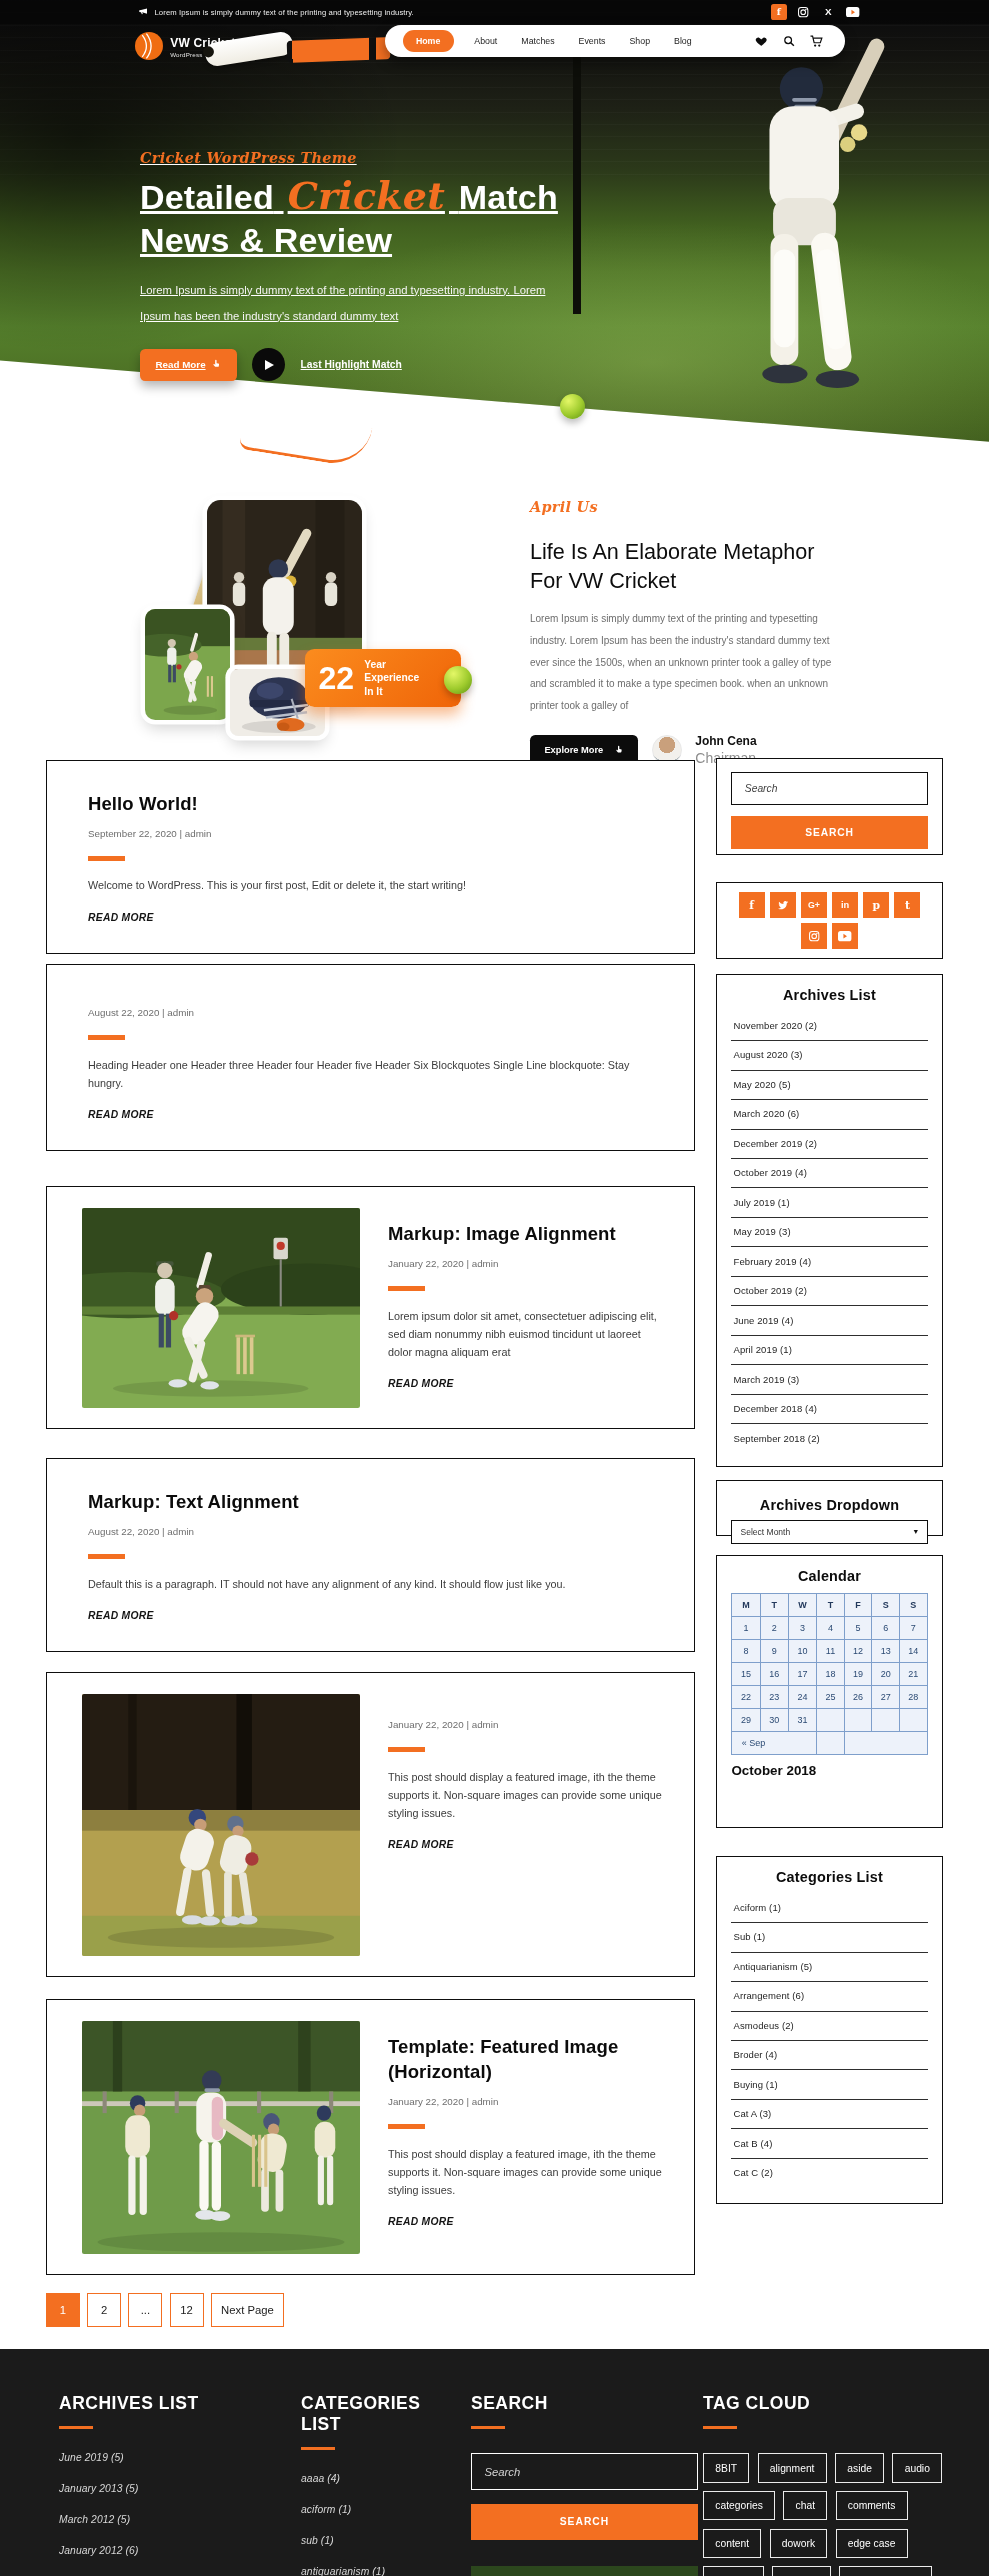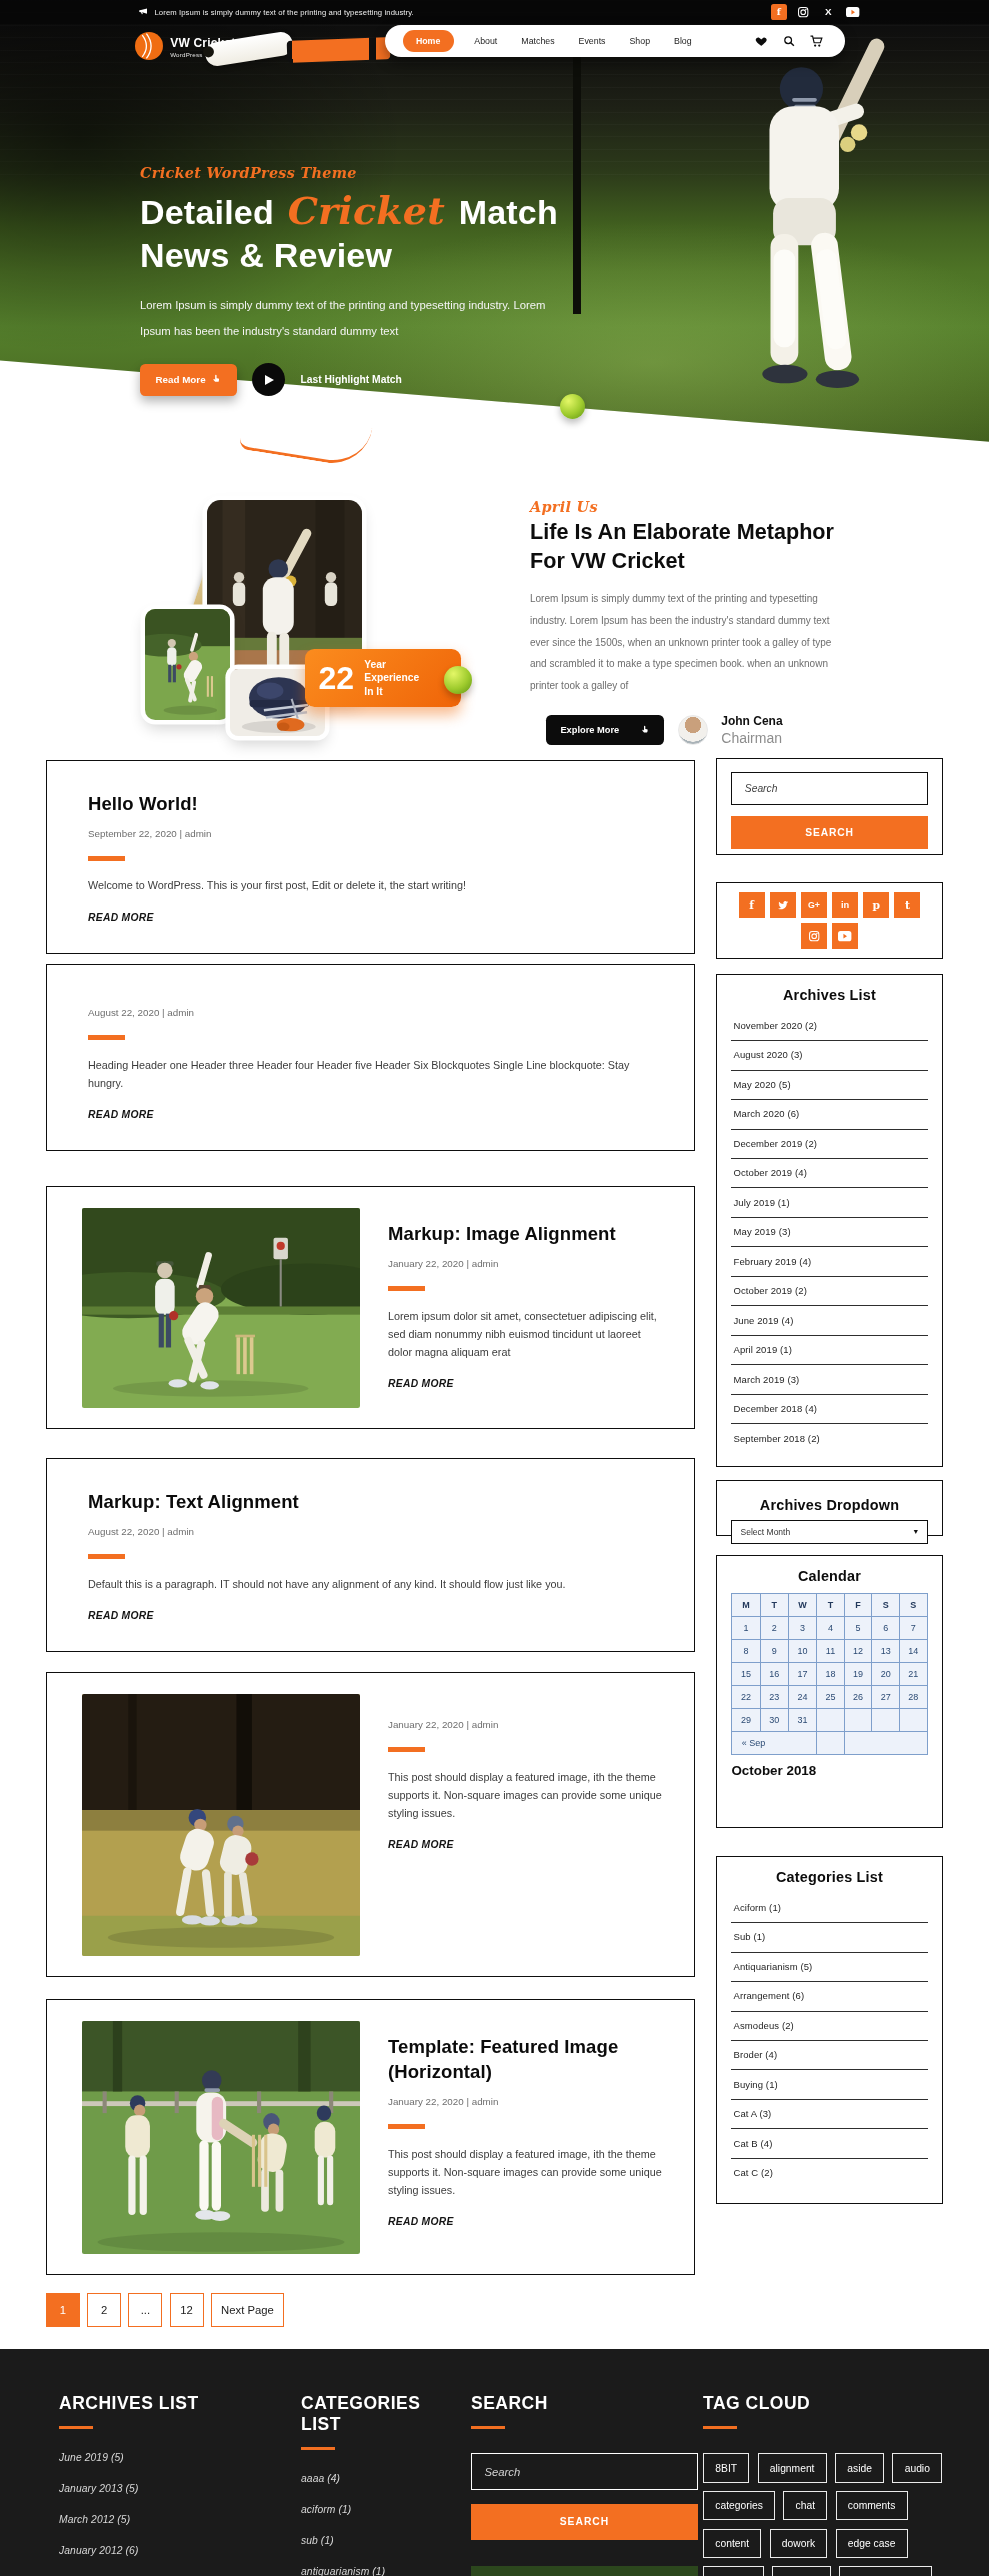--- a/index.html
+++ b/index.html
@@ -49,21 +49,21 @@
     background:linear-gradient(90deg,#0f0f0f 0 5.2px,#F36F21 5.2px 82px,#0f0f0f 82px 89px,#F36F21 89px 100%); }
   .nav-pill { position:absolute; left:385px; top:1px; width:460px; height:32px; background:#fff; border-radius:19.6px;
     display:flex; align-items:center; padding:0 21.6px 0 17.5px; box-shadow:0 5.2px 12.4px rgba(0,0,0,.4); }
   .nav-menu { display:flex; align-items:center; }
   .nav-item { color:#1d1d1d; font-size:8.8px; font-weight:500; margin-right:24px; cursor:pointer; white-space:nowrap; }
   .nav-item.active { background:#F36F21; color:#fff; padding:6.2px 13.4px; border-radius:12.4px; font-weight:bold; margin-right:20.6px; }
   .nav-icons { margin-left:auto; display:flex; align-items:center; gap:14.4px; color:#101010; }
   .nav-ic { width:13.4px; height:13.4px; cursor:pointer; display:flex; align-items:center; justify-content:center; }
 
   
-  .hero-content { position:absolute; left:140px; top:164px; width:464px; z-index:5; color:#fff; }
+  .hero-content { position:absolute; left:140px; top:149px; width:464px; z-index:5; color:#fff;text-decoration:underline; }
   .eyebrow { font-family:"DejaVu Serif", serif; font-style:italic; color:#F36F21; font-size:14.4px; font-weight:bold; letter-spacing:0.3px; }
   .hero-h1 { margin-top:8.2px; font-size:34px; line-height:43px; font-weight:800; letter-spacing:0.2px; }
   .hero-h1 .script { font-family:"DejaVu Serif", serif; font-style:italic; color:#F36F21; font-size:38px; font-weight:bold; padding:0 4.1px; }
   .hero-p { margin-top:14.4px; font-size:11.3px; line-height:26px; color:#f4f4f4; max-width:417px; }
   .hero-actions { margin-top:19.6px; display:flex; align-items:center; gap:15.5px; }
   .btn-readmore { display:inline-flex; align-items:center; gap:6.2px; background:#F36F21; color:#fff; border:none;
     font-size:9.8px; font-weight:bold; padding:10.3px 15.5px; border-radius:5.2px; cursor:pointer; box-shadow:0 5.2px 10.3px rgba(0,0,0,.3); }
   .play-btn { width:33px; height:33px; border-radius:50%; background:#0a0a0a; display:flex; align-items:center; justify-content:center; cursor:pointer; }
   .play-tri { width:0; height:0; border-left:9.3px solid #fff; border-top:5.7px solid transparent; border-bottom:5.7px solid transparent; margin-left:2.6px; }
   .highlight-label { font-size:10.3px; font-weight:600; color:#fff; }
@@ -78,25 +78,25 @@
   .ph-bowler { left:145px; top:145px; width:85px; height:111px; border-radius:10.3px; }
   .ph-helmet { left:230px; top:205px; width:95px; height:67px; border-radius:8.2px; }
   .exp-badge { position:absolute; left:305px; top:185px; width:156px; height:58px; border-radius:9.3px; z-index:3;
     background:linear-gradient(135deg,#fb8c1e,#ef6408); display:flex; align-items:center; gap:10.3px; padding:0 13.4px;
     box-shadow:0 7.2px 13.4px rgba(239,106,12,.45); color:#fff; }
   .exp-num { font-size:32px; font-weight:800; }
   .exp-lines { font-size:10.3px; font-weight:bold; line-height:13.4px; }
   .about-ball { position:absolute; left:444px; top:202px; width:28px; height:28px; border-radius:50%; z-index:4;
     background: radial-gradient(circle at 34% 28%, #e4f767, #9ecb2d 55%, #5d9212); box-shadow:0 4.1px 7.2px rgba(0,0,0,.25); }
   .about-text { position:absolute; left:530px; top:34px; width:316px; }
-  .about-h2 { margin-top:2px; font-size:21.6px; line-height:29px; font-weight:700; color:#0d0d0d; }
+  .about-h2 { margin-top:22px; font-size:21.6px; line-height:29px; font-weight:400; color:#0d0d0d; }
   .about-p { margin-top:13.4px; font-size:10px; line-height:21.6px; color:#6d6d6d; }
   .about-cta { margin-top:17.5px; display:flex; align-items:center; gap:13.4px; }
-  .btn-explore { display:inline-flex; align-items:center; gap:22px; background:#0c0c0c; color:#fff; border:none;
-    font-size:9.3px; font-weight:bold; padding:9.8px 14.4px; border-radius:5.2px; cursor:pointer;margin-left:16px; }
+  .btn-explore { display:inline-flex; align-items:center; gap:12px; background:#0c0c0c; color:#fff; border:none;
+    font-size:9.3px; font-weight:bold; padding:9.8px 14.4px; border-radius:5.2px; cursor:pointer; }
   .avatar { width:30px; height:30px; border-radius:50%; background:radial-gradient(circle at 50% 32%, #c9a07c 0 34%, #f2f0ec 35% 70%, #aab3b8 71%); border:1px solid #e8e8e8; }
   .person-name { font-size:12px; font-weight:800; color:#101010; }
   .person-role { font-size:14px; color:#8d8d8d; margin-top:2.1px; }
 
   
   .blog { position:absolute; top:753px; left:46px; width:896px; height:1582px; }
   .post-card { position:absolute; left:0; width:649px; background:#fff; border:1.5px solid #0e0e0e; padding:30px 41px; }
   .post-title { font-size:18.5px; font-weight:800; color:#0b0b0b; letter-spacing:0.1px; line-height:25px; }
   .post-meta { margin-top:12.4px; font-size:9.8px; color:#6e6e6e; }
   .post-bar { width:37px; height:5.2px; background:#F36F21; margin-top:16.5px; }

